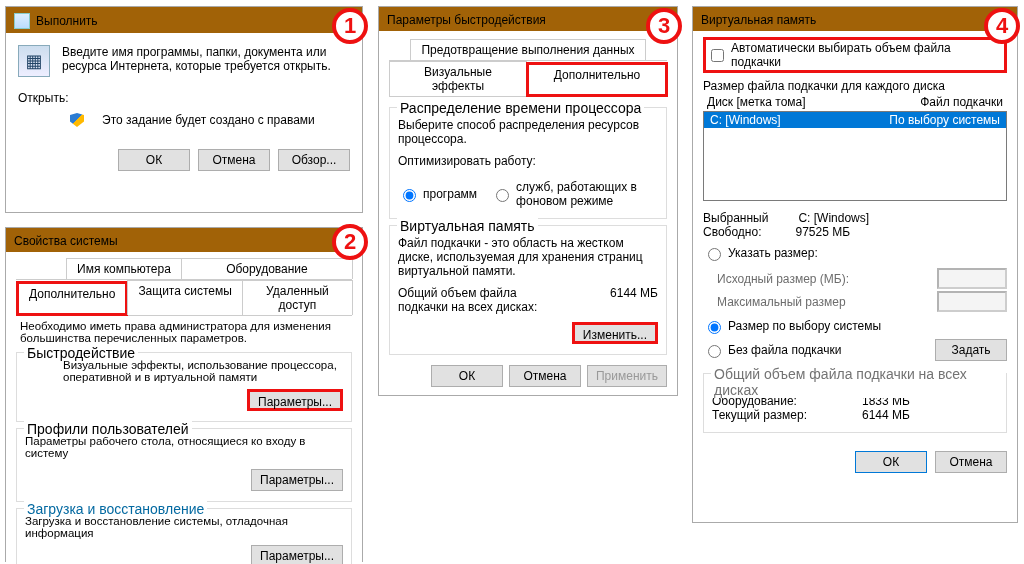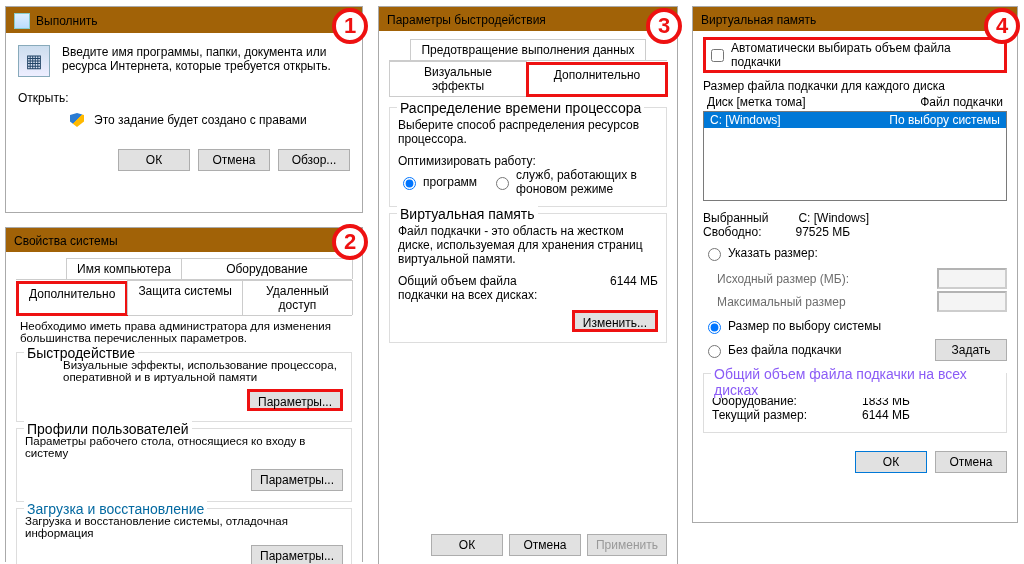--- a/index.html
+++ b/index.html
@@ -145,21 +145,21 @@
     <span style="width:16px;height:16px;border:1px solid #8cc;background:linear-gradient(#def,#bdf);margin-right:6px;"></span>
     <span>Выполнить</span>
   </div>
   <div style="display:flex;padding:12px 12px 4px 12px;gap:12px;">
     <div class="runicon">▦</div>
     <div style="flex:1;">Введите имя программы, папки, документа или ресурса Интернета, которые требуется открыть.</div>
   </div>
   <div class="row" style="padding:10px 12px 0 12px;gap:8px;">
     <span>Открыть:</span>
   </div>
-  <div class="row" style="padding:8px 12px 0 64px;gap:6px;">
+  <div class="row" style="padding:8px 12px 0 64px;gap:14px;">
     <span class="shield"></span>
     <span>Это задание будет создано с правами</span>
   </div>
   <div class="row" style="justify-content:flex-end;gap:8px;padding:22px 12px 0 0;">
     <div class="btn">ОК</div>
     <div class="btn">Отмена</div>
     <div class="btn">Обзор...</div>
   </div>
 </div>
 
@@ -199,38 +199,38 @@
   <div class="groupbox">
     <div class="gtitle" style="color:#0369a1;">Загрузка и восстановление</div>
     <div style="font-size:11.5px;">Загрузка и восстановление системы, отладочная информация</div>
     <div class="right" style="margin-top:6px;">
       <div class="btn">Параметры...</div>
     </div>
   </div>
 
 </div>
 
-<div class="window" style="left:378px;top:6px;width:300px;height:559px;">
+<div class="window" style="left:378px;top:6px;width:300px;height:390px;">
   <div class="titlebar">
     <span>Параметры быстродействия</span>
   </div>
   <div style="padding:8px 10px 0 10px;">
     <div class="tabstrip">
       <div class="tab" style="margin:0 auto;">Предотвращение выполнения данных</div>
     </div>
     <div class="tabstrip">
       <div class="tab" style="flex:1;text-align:center;">Визуальные эффекты</div>
       <div class="tab active redmark" style="flex:1;text-align:center;border-bottom:3px solid #e11;">Дополнительно</div>
     </div>
   </div>
 
   <div class="groupbox" style="margin-top:10px;">
     <div class="gtitle" style="color:#000;">Распределение времени процессора</div>
     <div style="margin:4px 0 8px 0;">Выберите способ распределения ресурсов процессора.</div>
-    <div style="margin-bottom:0;">Оптимизировать работу:</div>
+    <div style="margin-bottom:12px;">Оптимизировать работу:</div>
     <div class="row" style="gap:14px;">
       <label class="radio">
           <input type="radio" checked="" style="">
           <span>программ</span>
         </label>
       <label class="radio">
           <input type="radio" style="">
           <span>служб, работающих в фоновом режиме</span>
         </label>
     </div>
@@ -304,21 +304,21 @@
       </label><br>
     <div class="row" style="justify-content:space-between;margin-top:2px;">
       <label class="radio">
           <input type="radio" style="">
           <span>Без файла подкачки</span>
         </label>
       <div class="btn">Задать</div>
     </div>
 
     <div class="groupbox" style="margin:12px 0 0 0;">
-      <div class="gtitle" style="color:#8b5cf6;">Общий объем файла подкачки на всех дисках</div>
+      <div class="gtitle" style="color:#737373;">Общий объем файла подкачки на всех дисках</div>
       <div class="row" style="gap:40px;">
           <span style="width:110px;">Минимальный</span>
           <span>16 МБ</span>
         </div>
       <div class="row" style="gap:40px;">
           <span style="width:110px;">Оборудование:</span>
           <span>1833 МБ</span>
         </div>
       <div class="row" style="gap:40px;">
           <span style="width:110px;">Текущий размер:</span>

